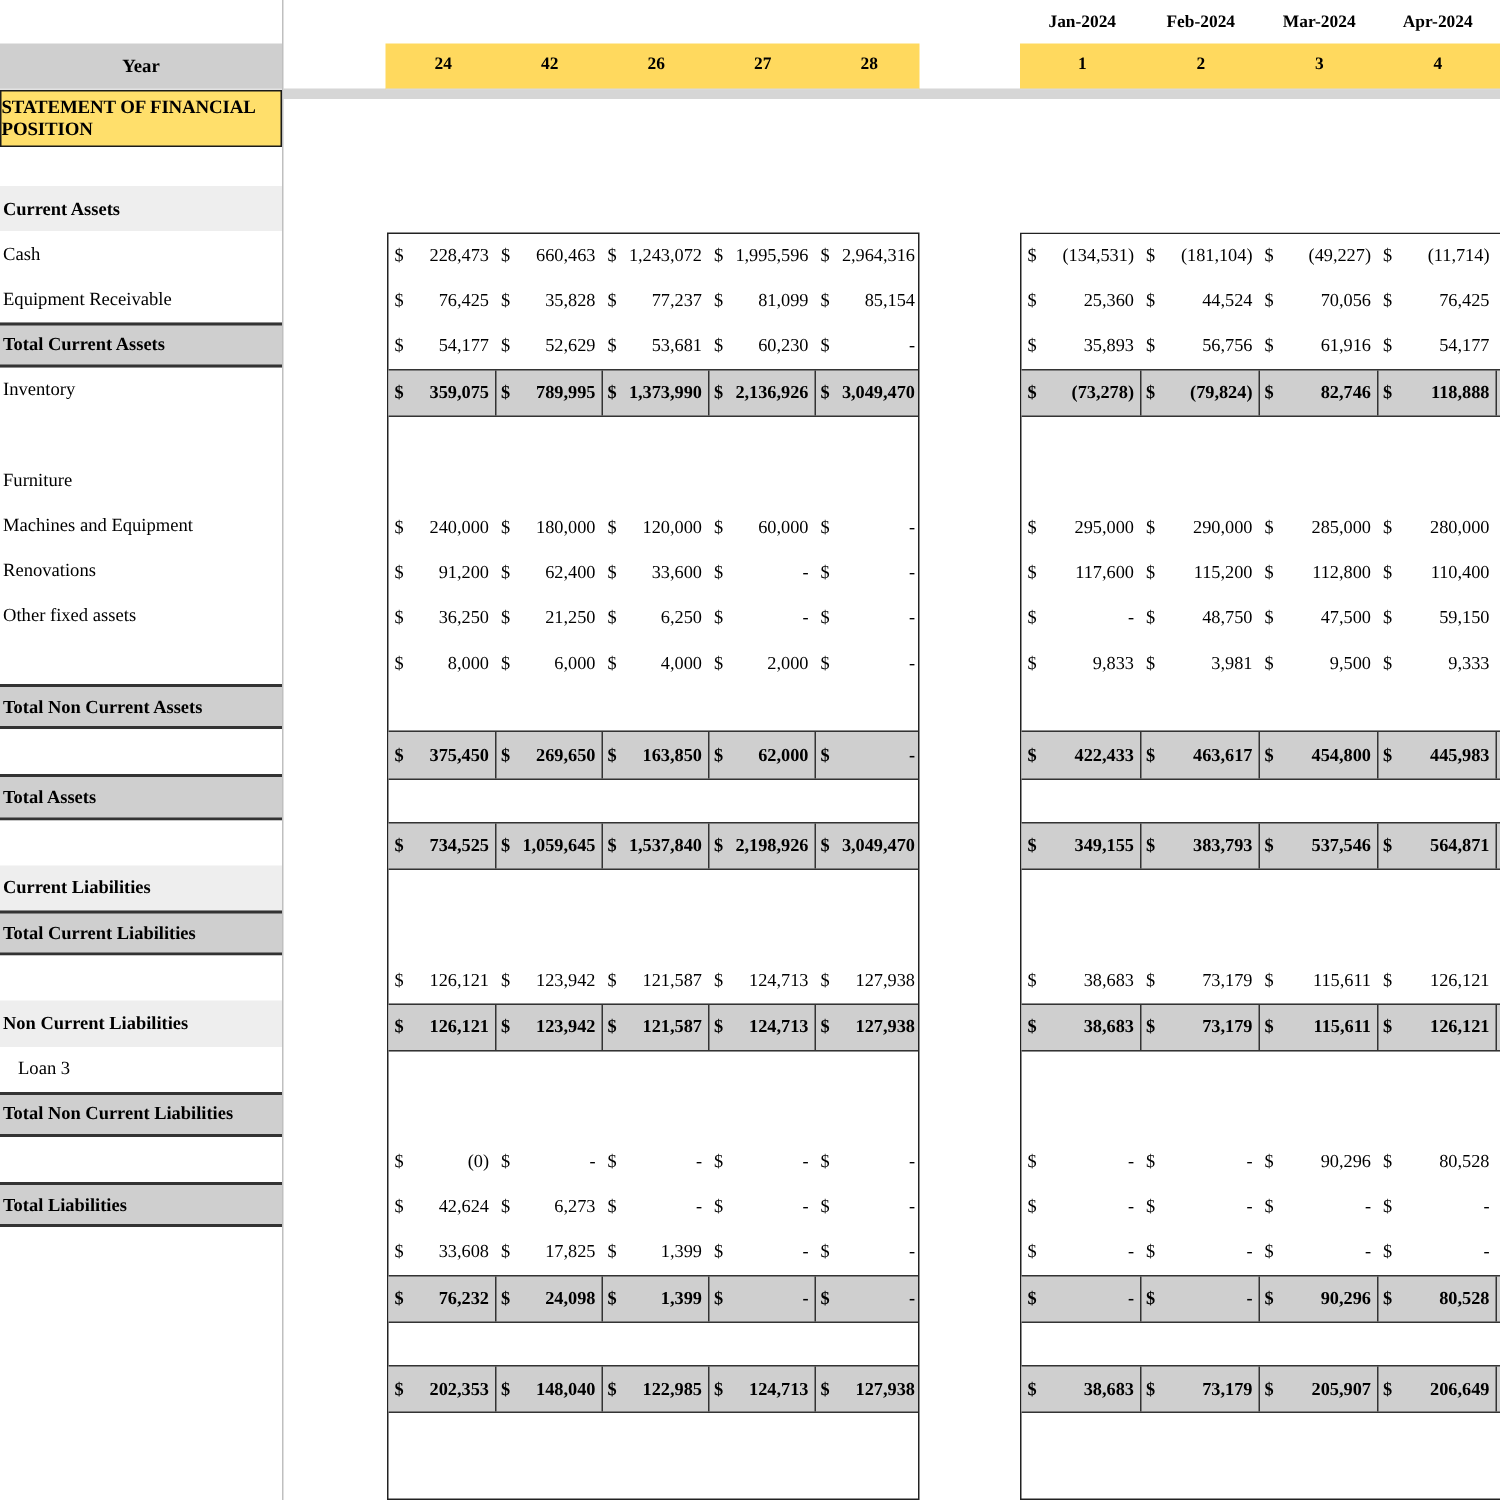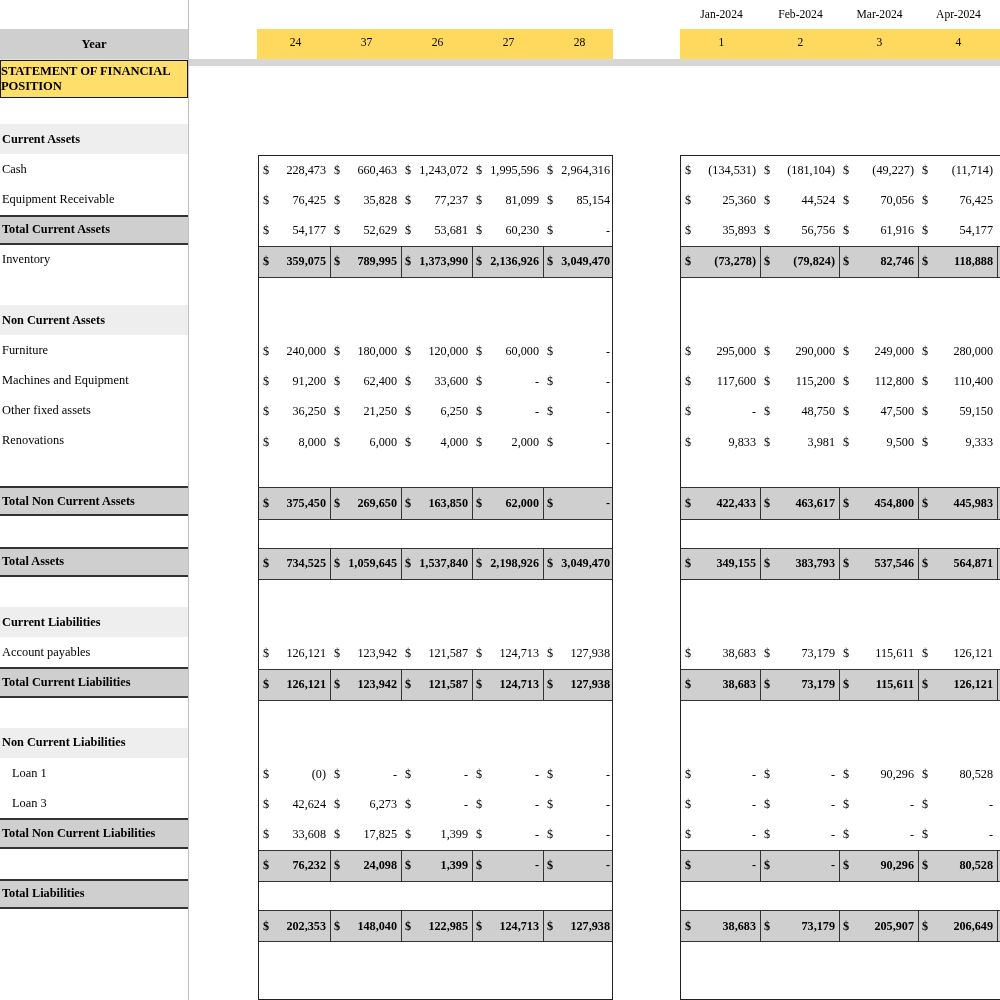--- a/index.html
+++ b/index.html
@@ -30,21 +30,21 @@
 
   
   .rows{position:absolute;left:0;top:124px;width:188px;}
   .lrow{height:30.2px;display:flex;align-items:center;box-sizing:border-box;padding-left:2px;font-size:12.4px;color:#000;}
   .lrow.section{background:#eeeeee;font-weight:bold;font-size:12.3px;}
   .lrow.total{background:#cfcfcf;font-weight:bold;border-top:2px solid #333;border-bottom:2px solid #333;font-size:12.3px;}
   .lrow.indent{padding-left:12px;}
   .lrow.blank{background:#fff;}
   .hdr-band{position:absolute;top:29px;height:30px;background:#ffd95e;border-bottom:1px solid #d9d9d9;}
   .hdr-dates{position:absolute;top:8px;height:20px;}
-  .hdr-dates span, .hdr-nums span{position:absolute;text-align:center;font-size:11.6px;font-weight:normal;color:#000;}
+  .hdr-dates span, .hdr-nums span{position:absolute;text-align:center;font-size:11.6px;font-weight:bold;color:#000;}
   .hdr-nums{position:absolute;top:36px;height:18px;}
 
   
   .grey-strip{position:absolute;left:188px;top:59px;height:7px;width:812px;background:#d6d6d6;}
 
   
   .tbox{position:absolute;border:1.4px solid #222;box-sizing:border-box;background:#fff;}
 
   .drow{position:absolute;left:0;right:0;height:30.2px;display:flex;align-items:center;}
   .drow.tot{background:#cfcfcf;border-top:1.6px solid #333;border-bottom:1.6px solid #333;font-weight:bold;}
@@ -75,59 +75,50 @@
         <div class="lrow ">
           <span>Equipment Receivable</span>
         </div>
         <div class="lrow total">
           <span>Total Current Assets</span>
         </div>
         <div class="lrow ">
           <span>Inventory</span>
         </div>
         <div class="lrow blank"></div>
-        <div class="lrow section">
-          <span>Non Current Assets</span>
-        </div>
         <div class="lrow ">
           <span>Furniture</span>
         </div>
         <div class="lrow ">
           <span>Machines and Equipment</span>
         </div>
         <div class="lrow ">
+          <span>Renovations</span>
+        </div>
+        <div class="lrow ">
           <span>Other fixed assets</span>
-        </div>
-        <div class="lrow ">
-          <span>Renovations</span>
         </div>
         <div class="lrow blank"></div>
         <div class="lrow total">
           <span>Total Non Current Assets</span>
         </div>
         <div class="lrow blank"></div>
         <div class="lrow total">
           <span>Total Assets</span>
         </div>
         <div class="lrow blank"></div>
         <div class="lrow section">
           <span>Current Liabilities</span>
         </div>
-        <div class="lrow ">
-          <span>Account payables</span>
-        </div>
         <div class="lrow total">
           <span>Total Current Liabilities</span>
         </div>
         <div class="lrow blank"></div>
         <div class="lrow section">
           <span>Non Current Liabilities</span>
-        </div>
-        <div class="lrow indent">
-          <span>Loan 1</span>
         </div>
         <div class="lrow indent">
           <span>Loan 3</span>
         </div>
         <div class="lrow total">
           <span>Total Non Current Liabilities</span>
         </div>
         <div class="lrow blank"></div>
         <div class="lrow total">
           <span>Total Liabilities</span>
@@ -135,21 +126,21 @@
         <div class="lrow blank"></div>
       </div>
   </div>
 
   <div class="grey-strip"></div>
 
   <div class="hdr-band" id="annual-band" style="left:257px;width:356px;"></div>
   <div class="hdr-dates" id="annual-dates" style="left:257px;width:356px;"></div>
   <div class="hdr-nums" id="annual-nums" style="left:257px;width:356px;">
       <span style="left: 5px; width: 67px;">24</span>
-      <span style="left: 76px; width: 67px;">37</span>
+      <span style="left: 76px; width: 67px;">42</span>
       <span style="left: 147px; width: 67px;">26</span>
       <span style="left: 218px; width: 67px;">27</span>
       <span style="left: 289px; width: 67px;">28</span>
     </div>
 
   <div class="tbox" id="annual-box" style="left:258px;top:155px;width:355px;height:845px;">
     <div id="annual-rows" style="position:absolute;left:0;top:0;right:0;bottom:0;">
         <div class="drow" style="top: -31px;"></div>
         <div class="drow" style="top: -0.8px;">
           <div class="cell" style="left: 4px; width: 67px;">
@@ -662,21 +653,21 @@
             <div class="cell" style="left: 4px; width: 75px;">
               <span class="dol">$</span>
               <span class="num">295,000</span>
             </div>
             <div class="cell" style="left: 83px; width: 75px;">
               <span class="dol">$</span>
               <span class="num">290,000</span>
             </div>
             <div class="cell" style="left: 162px; width: 75px;">
               <span class="dol">$</span>
-              <span class="num">249,000</span>
+              <span class="num">285,000</span>
             </div>
             <div class="cell" style="left: 241px; width: 75px;">
               <span class="dol">$</span>
               <span class="num">280,000</span>
             </div>
           </div>
           <div class="drow" style="top: 210.6px;">
             <div class="cell" style="left: 4px; width: 75px;">
               <span class="dol">$</span>
               <span class="num">117,600</span>

